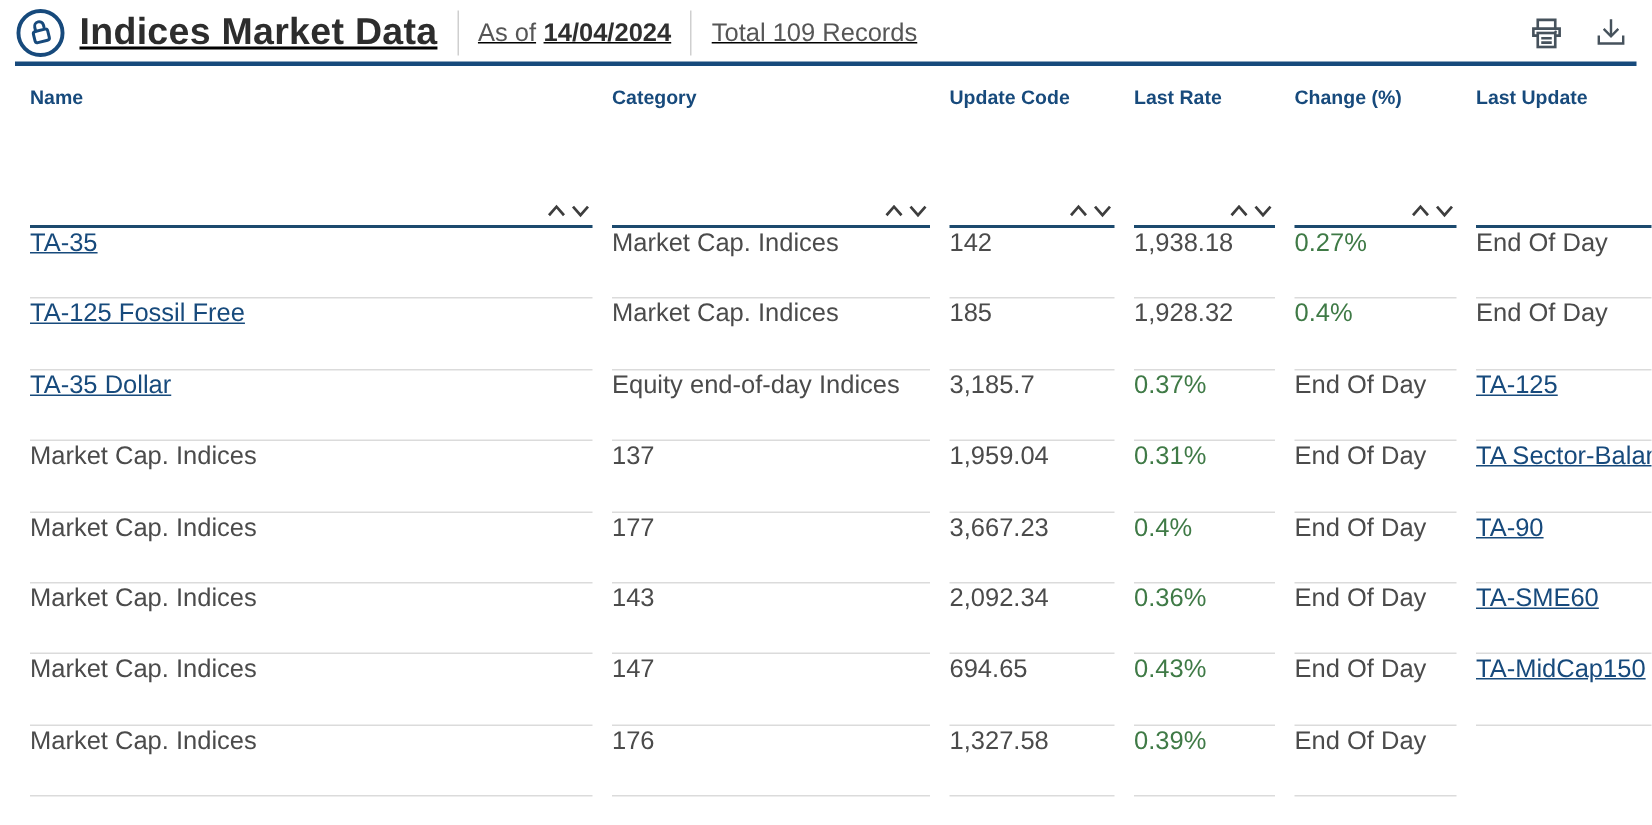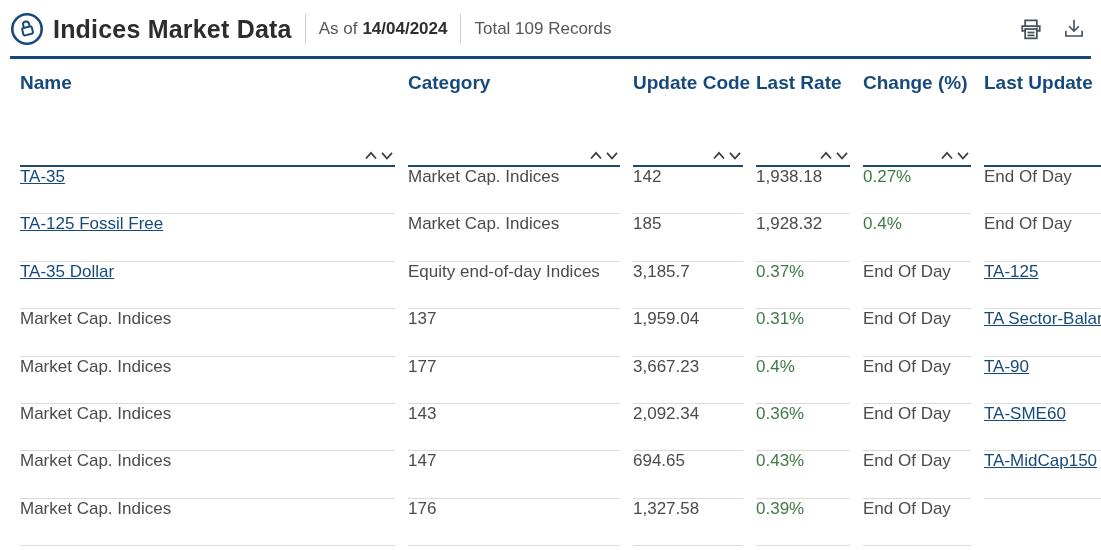--- a/index.html
+++ b/index.html
@@ -3,23 +3,23 @@
 <meta charset="utf-8">
 <style>
   html,body{margin:0;padding:0;}
   body{
     width:1101px;height:550px;overflow:hidden;background:#ffffff;
     font-family:"Liberation Sans","DejaVu Sans",sans-serif;
     -webkit-font-smoothing:antialiased;
   }
   
   .topbar{
-    height:59px;margin:0 10px;box-sizing:border-box;
+    height:44px;margin:0 10px;box-sizing:border-box;
     border-bottom:3px solid #174a7c;
-    display:flex;align-items:center;padding:2px 2px 0 0;
+    display:flex;align-items:center;padding:2px 2px 0 0;text-decoration:underline;
   }
   .lock-badge{flex:0 0 auto;margin-left:0;display:flex;align-items:center;}
   .page-title{
     font-size:25px;font-weight:700;color:#2d2d2d;margin-left:9px;
     letter-spacing:.2px;white-space:nowrap;
   }
   .v-div{width:1px;height:30px;background:#cfcfcf;margin:0 13px;flex:0 0 auto;}
   .asof{font-size:17px;color:#565656;white-space:nowrap;}
   .asof b{color:#2f2f2f;font-weight:700;margin-left:5px;}
   .total{font-size:17px;color:#565656;white-space:nowrap;}
@@ -31,21 +31,21 @@
   .icon-btn + .icon-btn{margin-left:12px;}
   
   .grid{
     display:grid;
     grid-template-columns:375px 212px 110px 94px 108px 1fr;
     column-gap:13px;
     padding:0 12px 0 20px;
   }
   .th{
     padding-top:13px;height:25px;
-    font-size:19px;font-weight:700;color:#174a7c;white-space:nowrap;
+    font-size:13px;font-weight:700;color:#174a7c;white-space:nowrap;
   }
   .filter-cell{
     height:70px;box-sizing:border-box;
     border-bottom:2px solid #1c4a6e;
     display:flex;align-items:flex-end;justify-content:flex-end;
     padding-bottom:3px;
   }
   .filter-input{
     flex:1 1 auto;min-width:0;border:none;outline:none;background:transparent;
     font:inherit;font-size:16px;color:#444;height:22px;align-self:flex-end;

